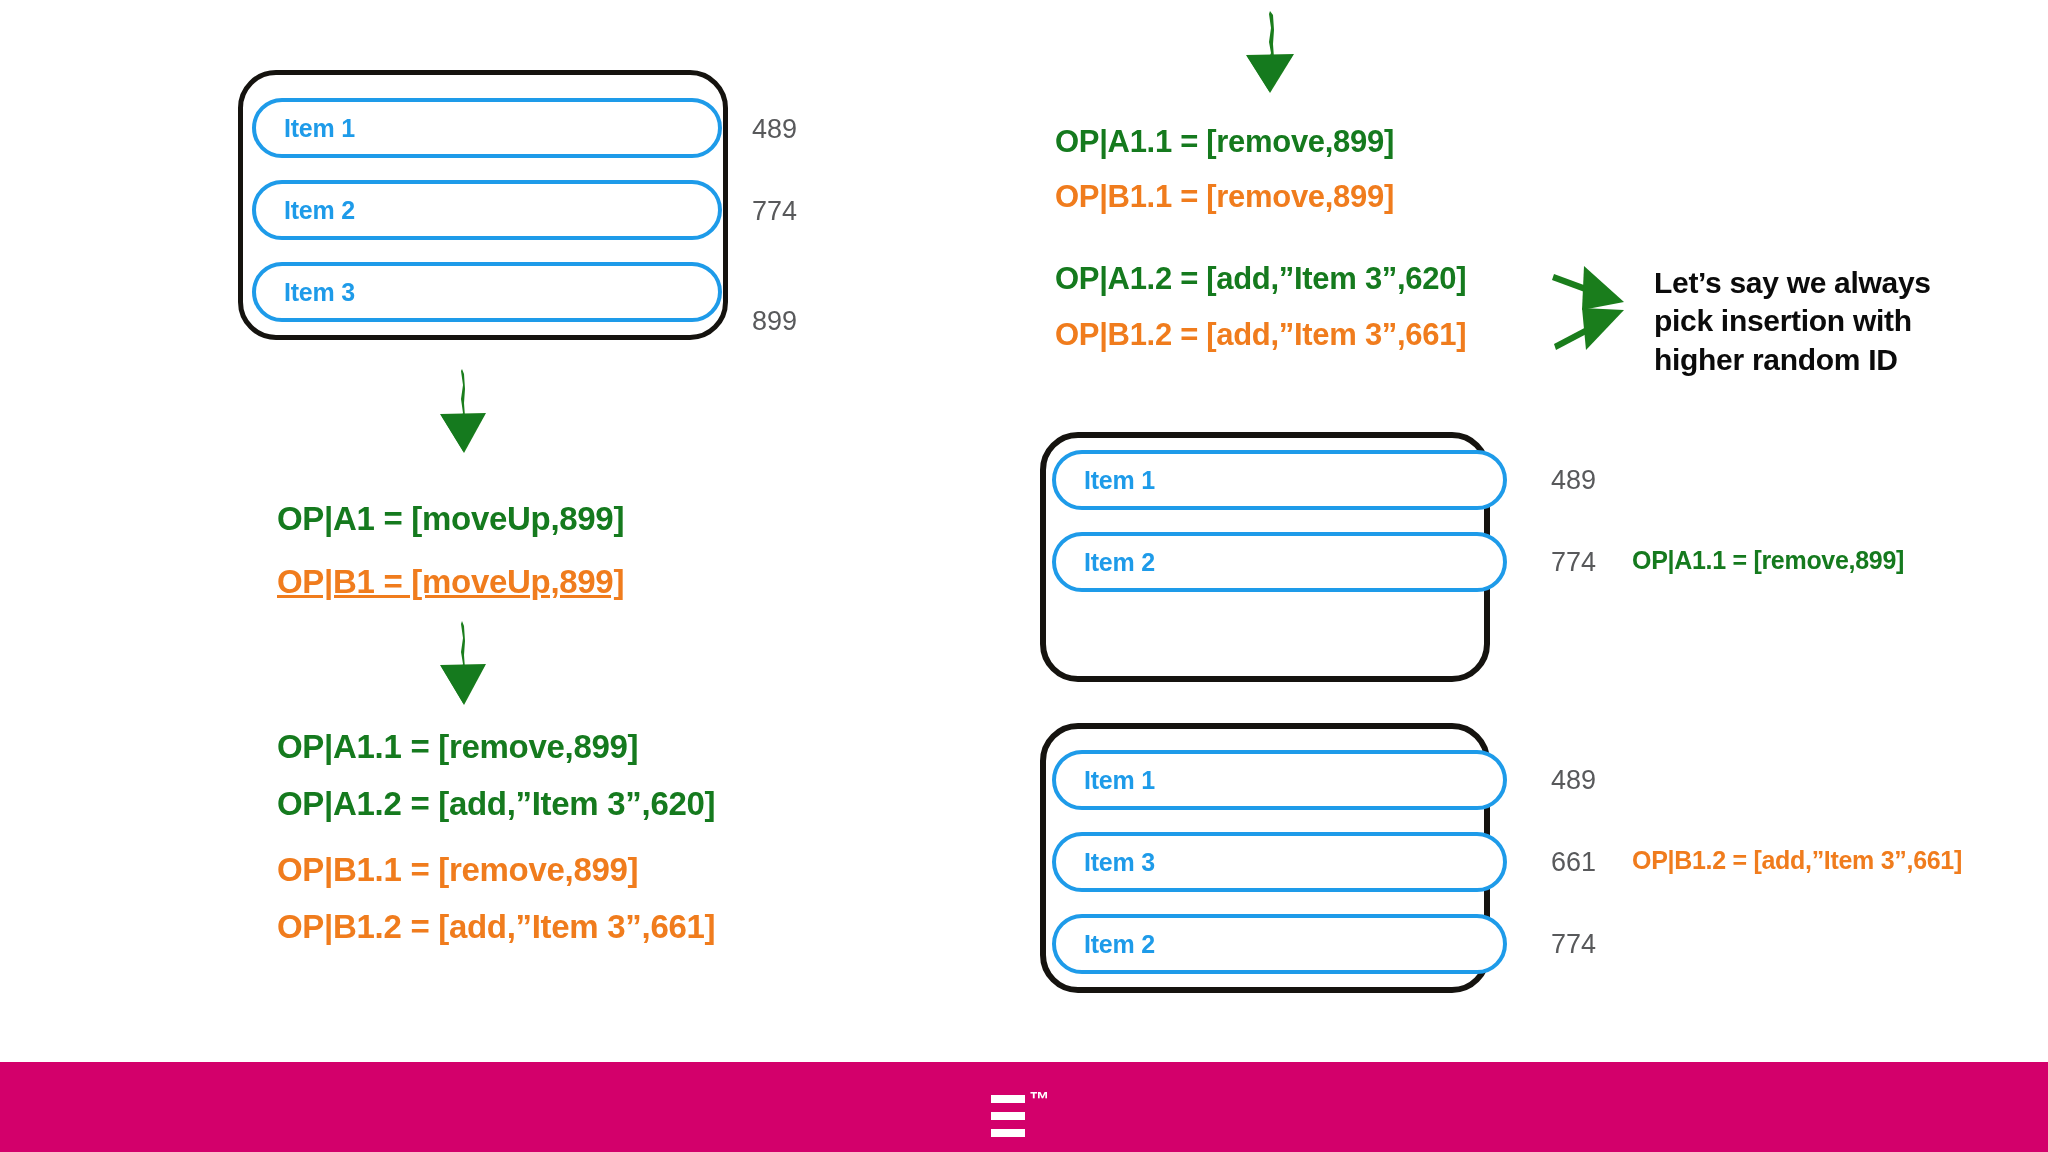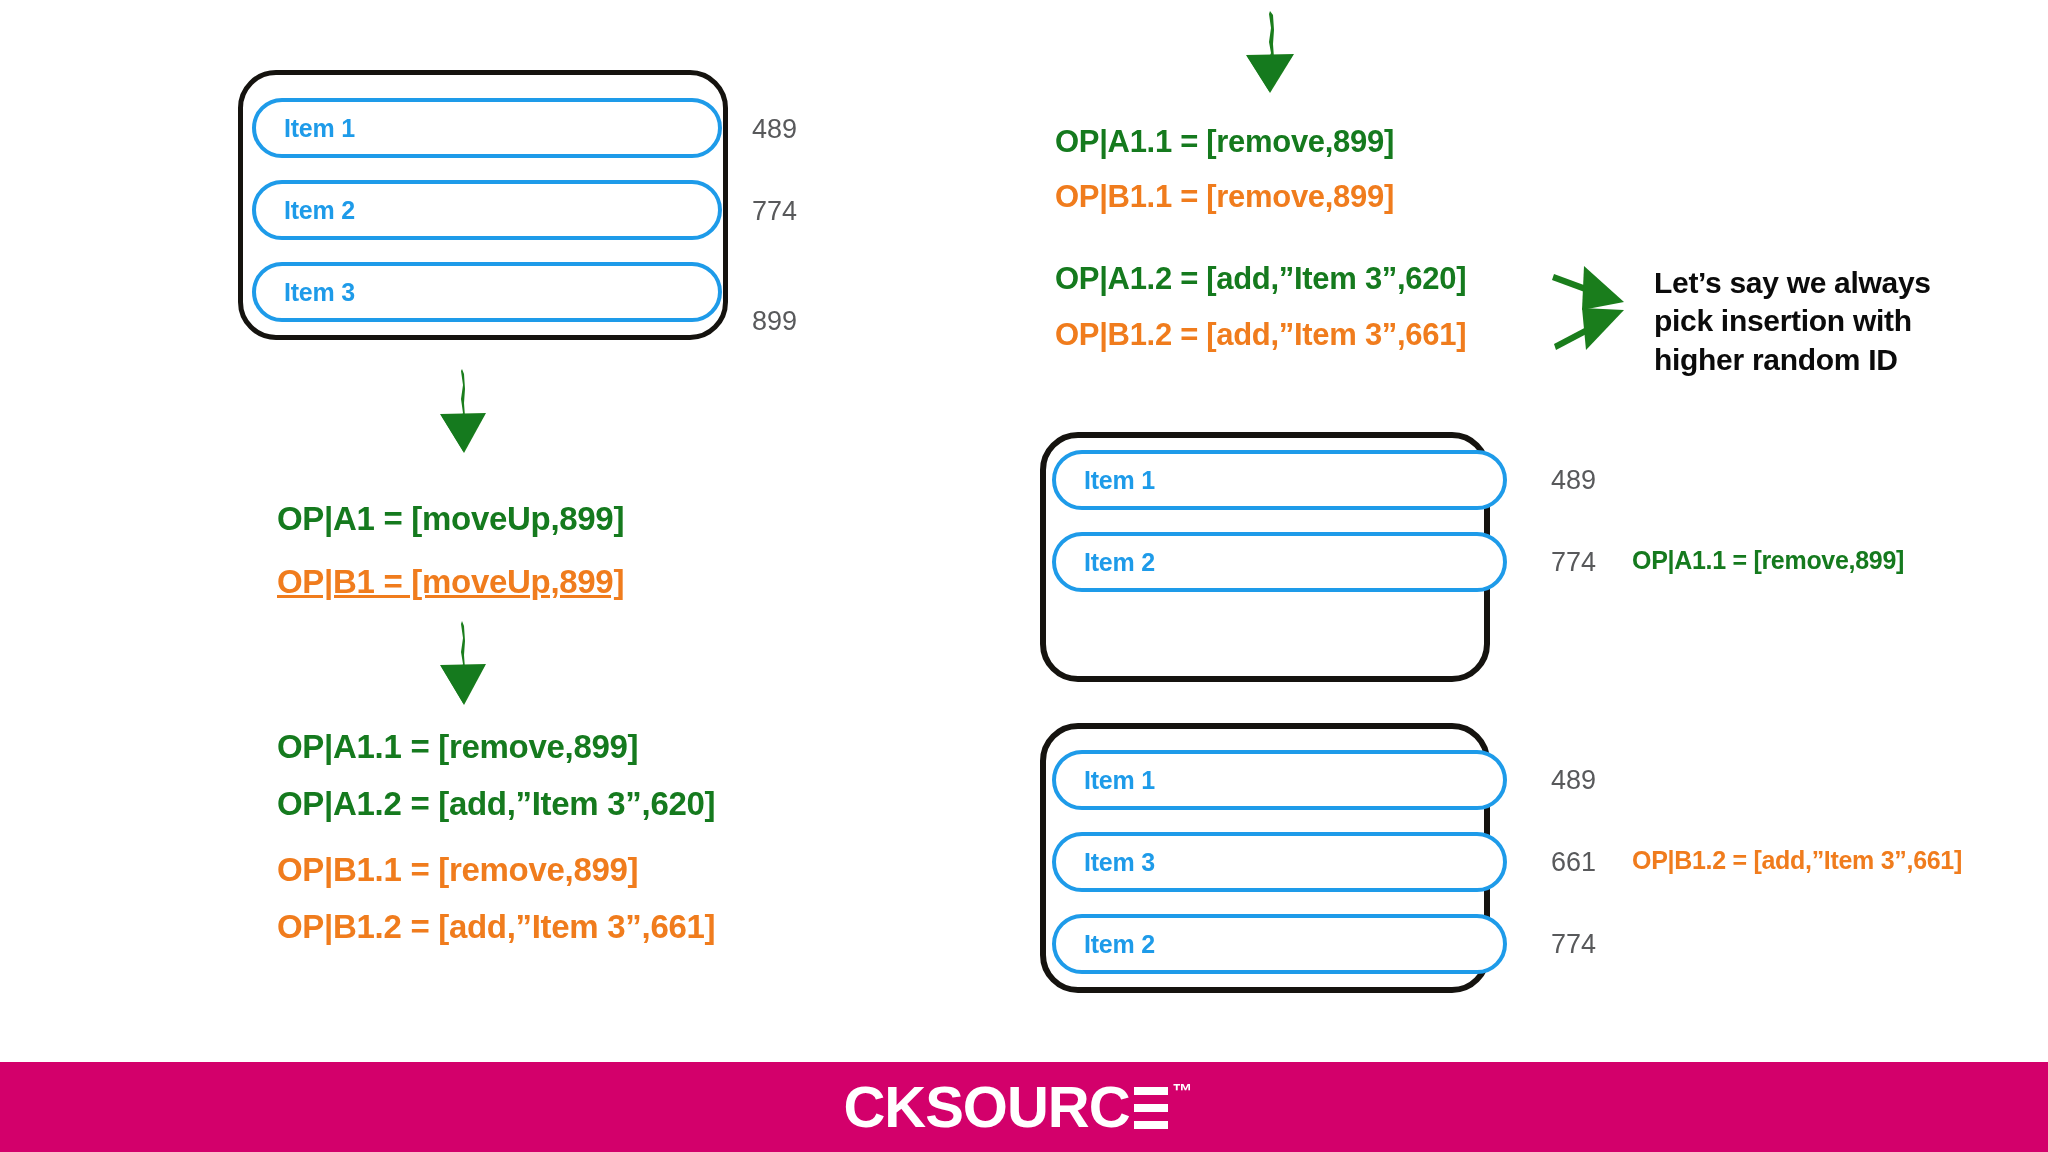--- a/index.html
+++ b/index.html
@@ -236,21 +236,20 @@
   </div>
 
   <div class="id-label" style="left:1551px; top:765px;">489</div>
   <div class="id-label" style="left:1551px; top:847px;">661</div>
   <div class="id-label" style="left:1551px; top:929px;">774</div>
 
   <div class="op op-small op-orange" style="left:1632px; top:846px;">OP|B1.2 = [add,”Item 3”,661]</div>
 
   <div id="footer">
     <div class="logo-wrap">
-      <span class="logo-text">CKSOURC</span>
       <span class="logo-e">
         <i></i>
           <i></i>
           <i></i>
       </span>
       <span class="logo-tm">™</span>
     </div>
   </div>
 
 </div>

